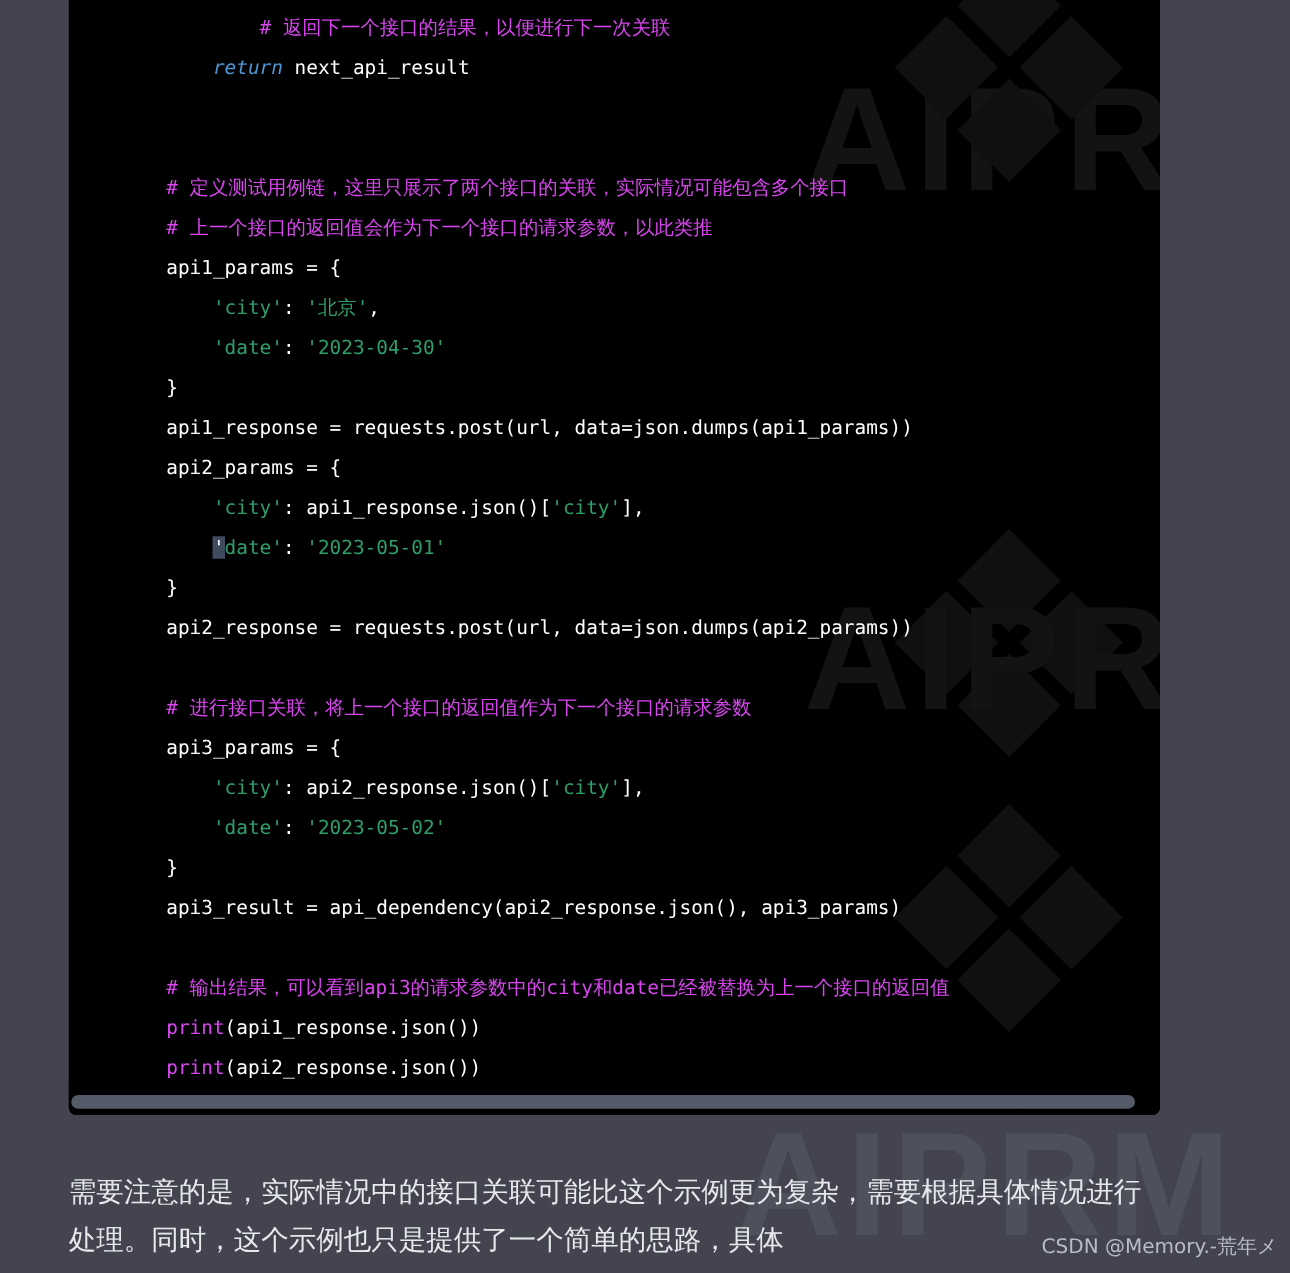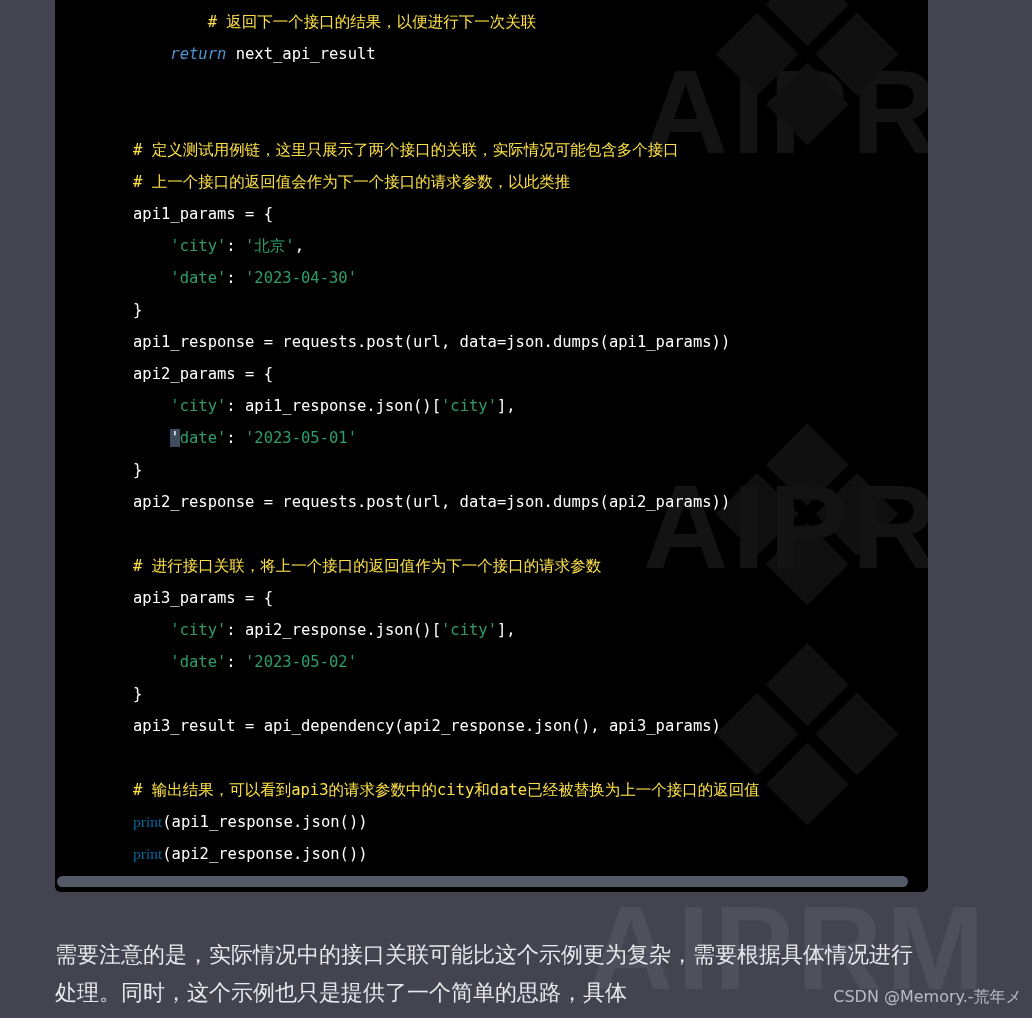--- a/index.html
+++ b/index.html
@@ -73,22 +73,22 @@
     font-size: 15.5px;
     line-height: 32px;
     color: #ffffff;
     white-space: pre;
     position: relative;
     z-index: 2;
   }
   pre#code-text .ln { display: block; height: 32px; }
   .tok-kw   { color: #4f94d4; font-style: italic; }
   .tok-str  { color: #2e9e6b; margin-top: 48px; }
-  .tok-cm   { color: #fde047; }
-  .tok-fn   { color: #0369a1; font-family: Liberation Serif, serif; }
+  .tok-cm   { color: #d946ef; }
+  .tok-fn   { color: #d946ef; }
   .tok-pl   { color: #ffffff; text-align: center; }
   .tok-sel  { background: #3f4c60; }
 
   
   #code-hscrollbar {
     position: absolute;
     left: 0;
     bottom: 0;
     width: 873px;
     height: 26px;

